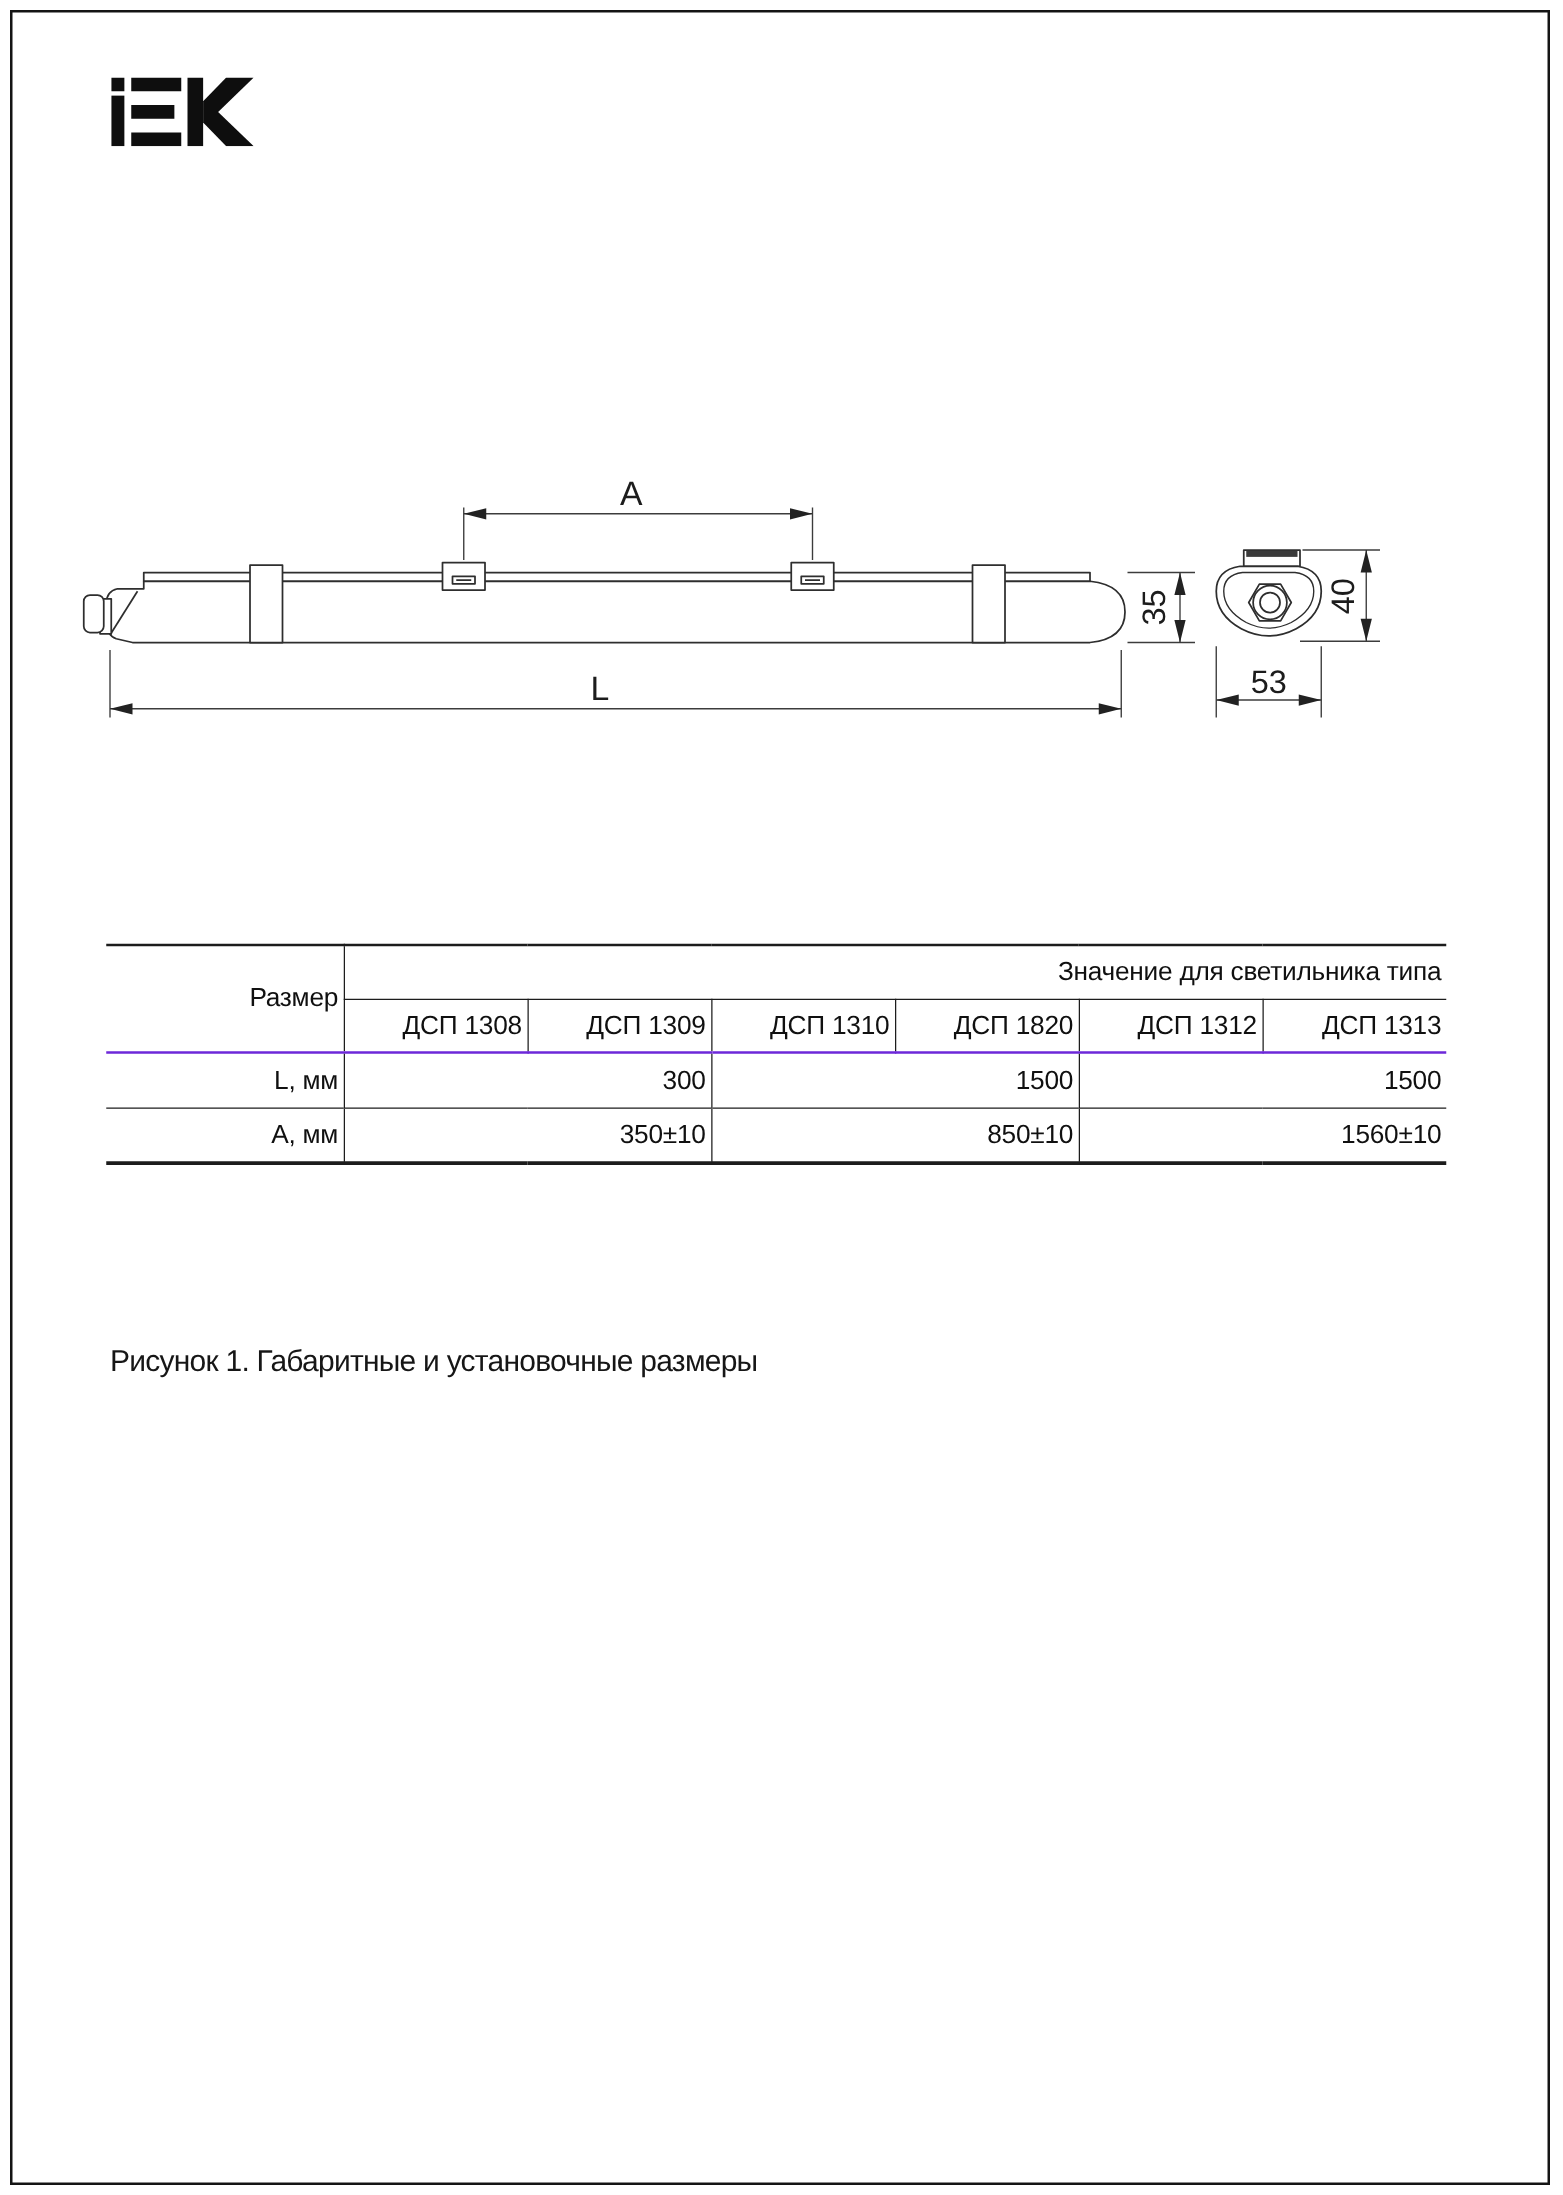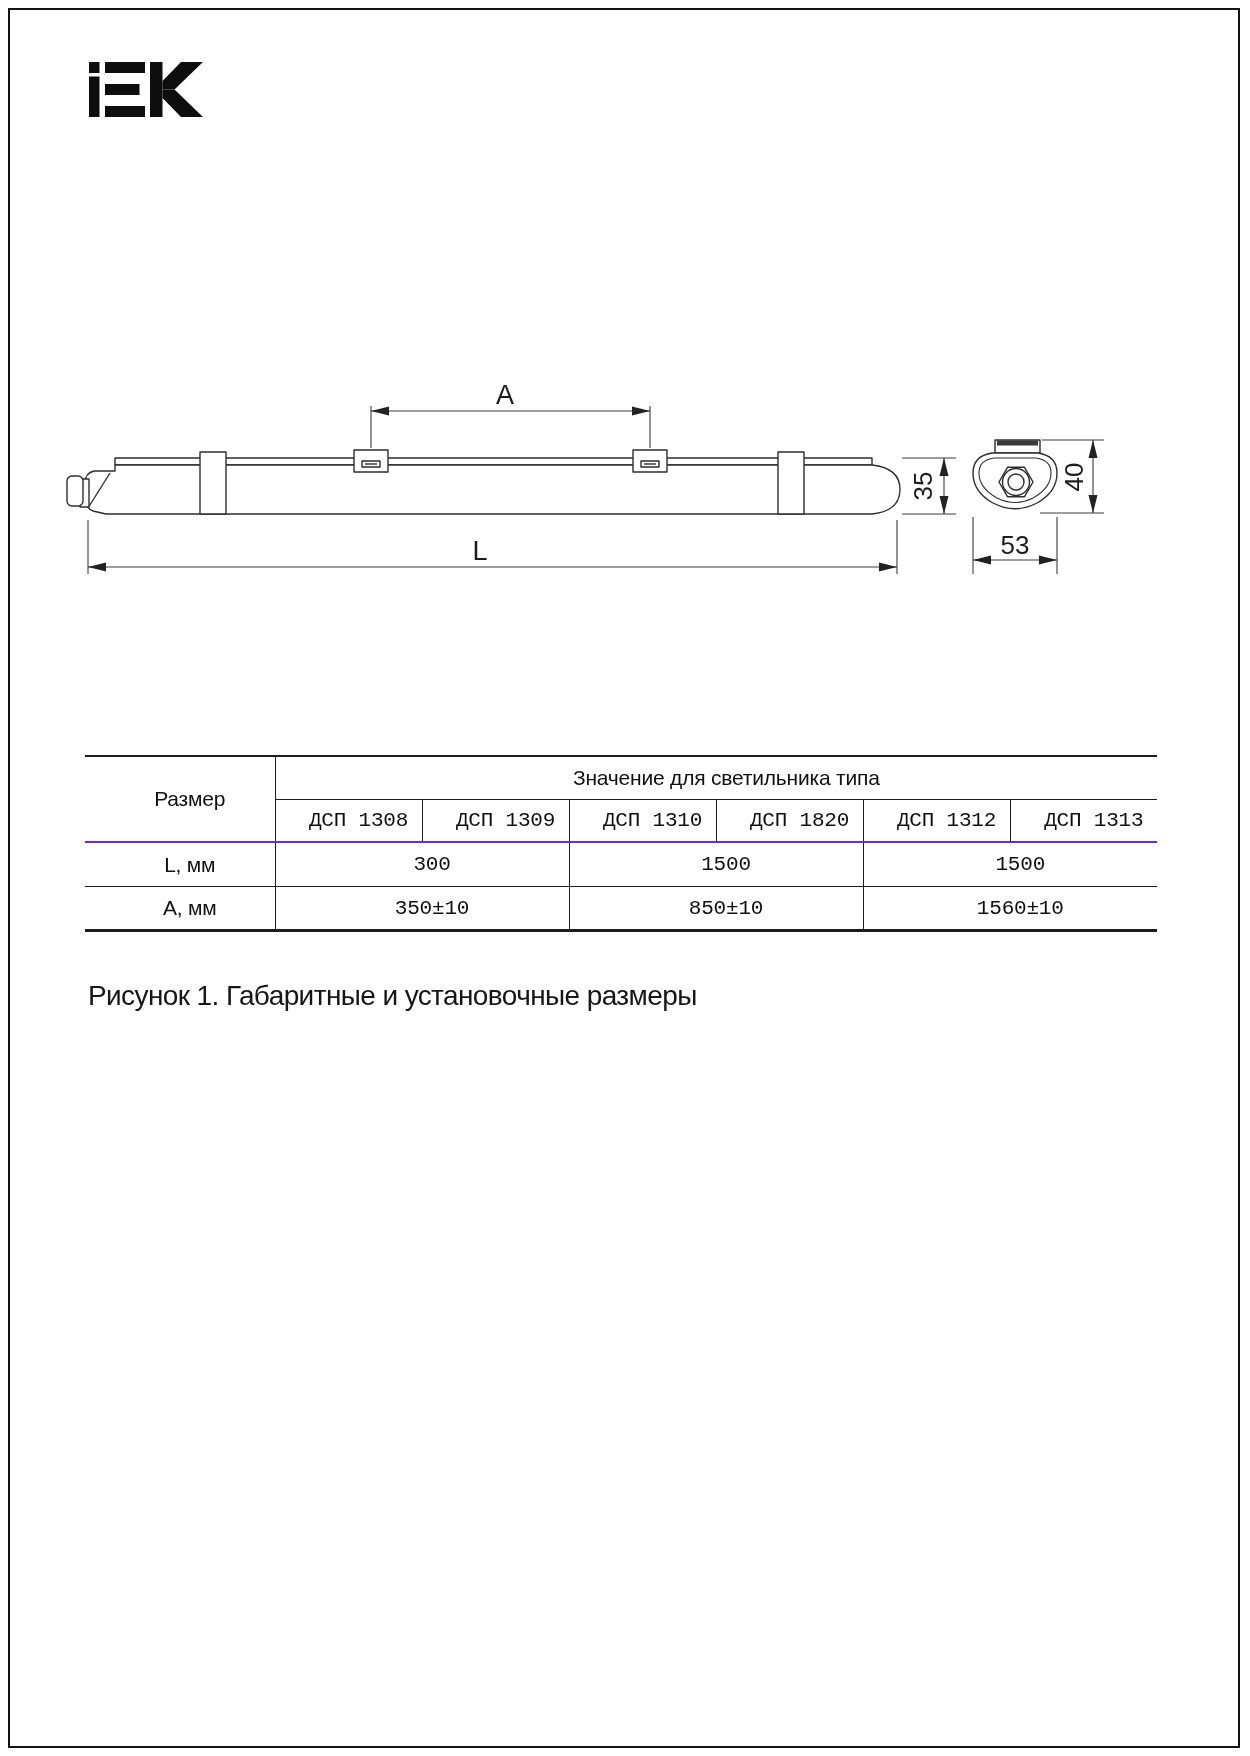--- a/index.html
+++ b/index.html
@@ -18,33 +18,33 @@
     font-family:"Liberation Sans", sans-serif;
     fill:#1c1c1c;
   }
   table.dim-table{
     position:absolute;left:85px;top:755px;width:1072px;
     border-collapse:collapse;table-layout:fixed;
     font-size:21px;letter-spacing:-0.2px;color:#101010;
     border-top:2px solid #1c1c1c;border-bottom:3px solid #1c1c1c;
   }
   table.dim-table th, table.dim-table td{
-    font-weight:normal;text-align:center;padding:0 4px 0 24px;vertical-align:middle;
+    font-weight:normal;text-align:right;padding:0 4px 0 24px;vertical-align:middle;
     white-space:nowrap;overflow:hidden;
   }
-  .vline{border-left:1px solid #1c1c1c;font-family:Liberation Mono, monospace;}
+  .vline{border-left:1px solid #1c1c1c;}
   .rspan{border-right:1px solid #1c1c1c;}
   .group-head{border-bottom:1px solid #1c1c1c;}
   tr.row-h1 th{height:42px;}
   tr.row-h2 th{height:41px;}
   tr.data1 td{height:43px;border-top:2px solid #6d28d9;}
   tr.data2 td{height:42px;border-top:1px solid #1c1c1c;}
   .caption{
-    position:absolute;left:88px;top:980px;
-    font-size:28px;letter-spacing:-0.6px;color:#161616;
+    position:absolute;left:88px;top:1076px;
+    font-size:24px;letter-spacing:-0.6px;color:#161616;
   }
 </style>
 </head>
 <body>
 
 <div class="page-frame"></div>
 
 <div class="logo">
   <svg width="114" height="55" viewBox="0 0 114 55">
     <g fill="#0e0e0e" stroke="none">

